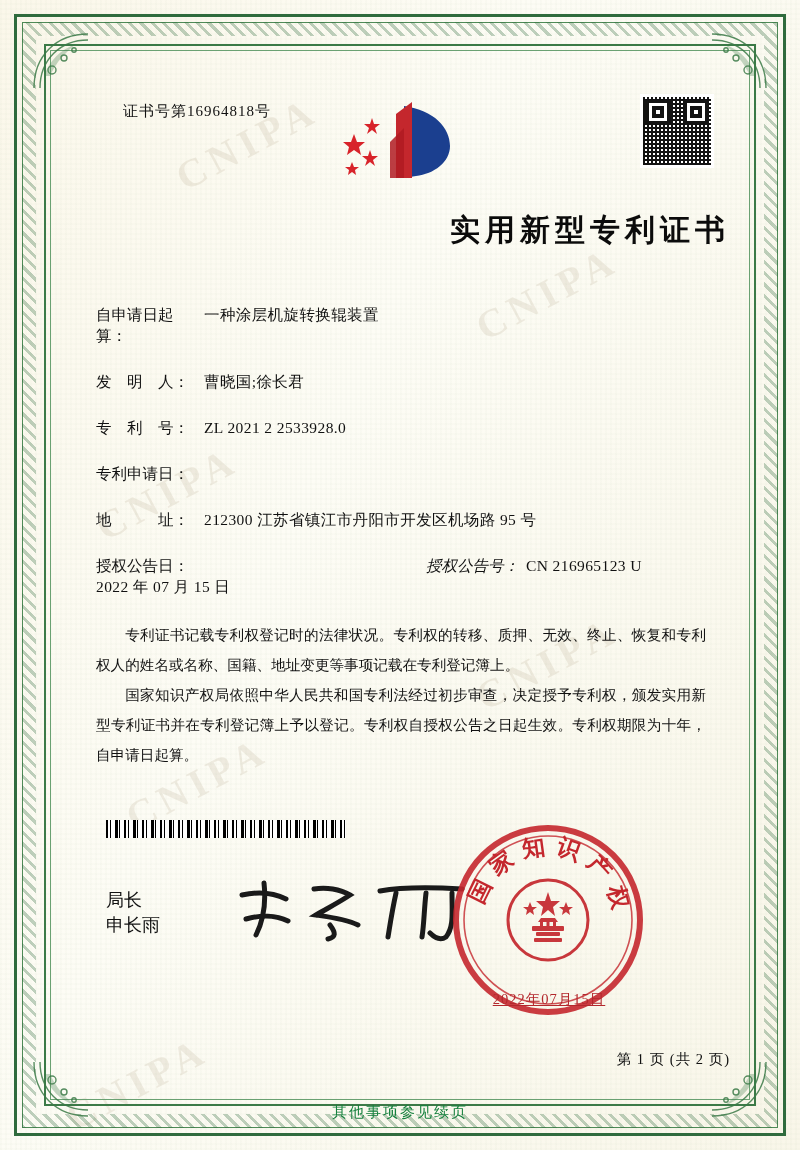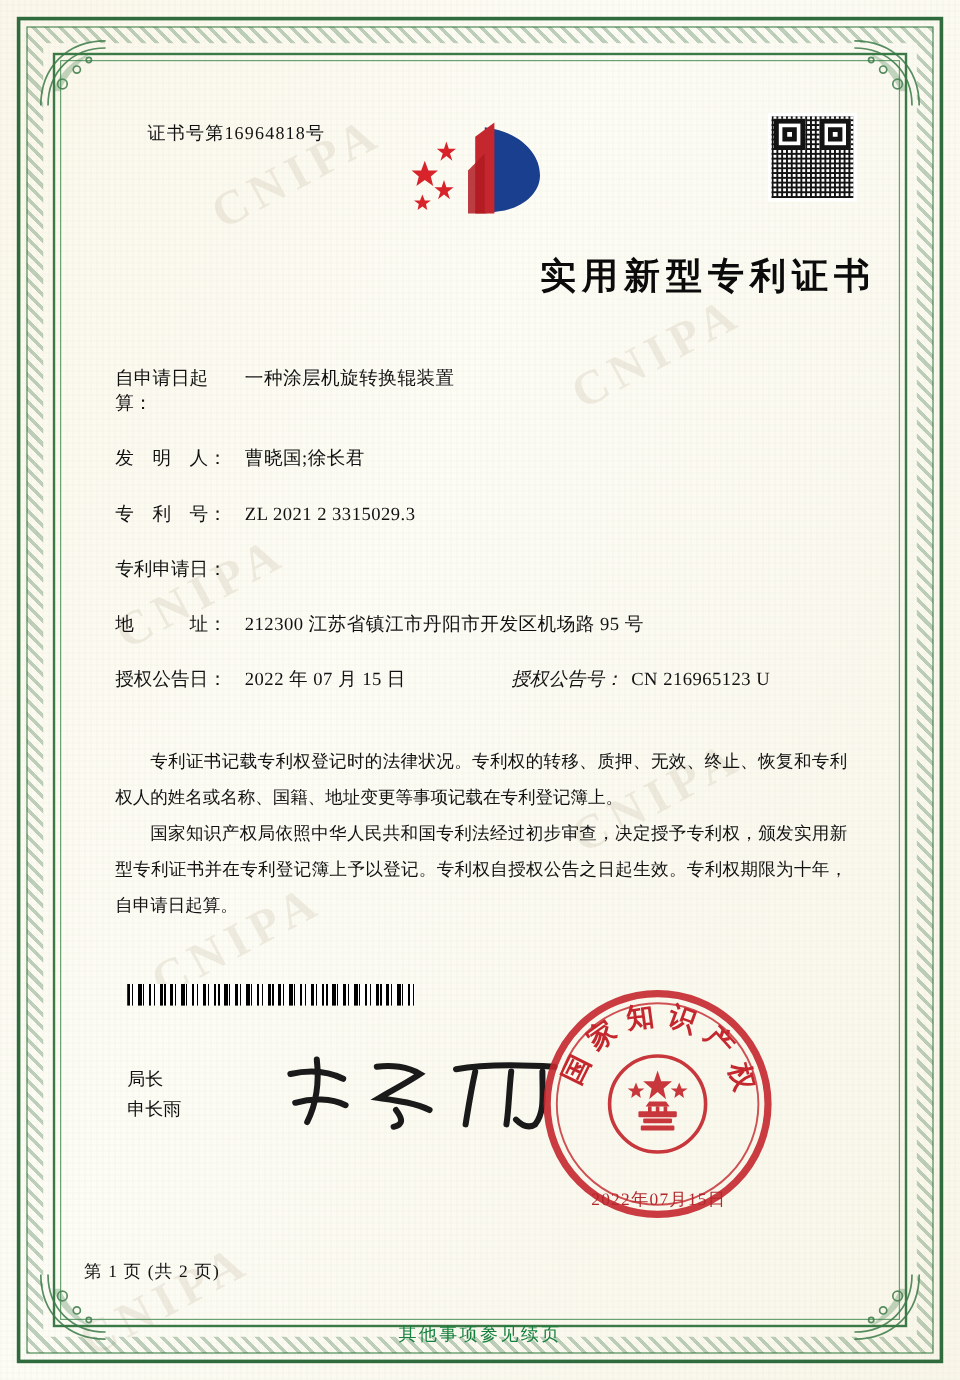--- a/index.html
+++ b/index.html
@@ -176,21 +176,21 @@
     display: flex;
     justify-content: space-between;
   }
   .f-label.tight { display: block; }
   .f-value { flex: 1; letter-spacing: .4px; }
 
   .field-row.two-col .f-half {
     display: flex;
     align-items: baseline;
   }
-  .field-row.two-col .col1 { width: 330px; }
+  .field-row.two-col .col1 { width: 330px; flex-direction: column; }
   .field-row.two-col .col2 { flex: 1; }
   .two-col .f-label2 { width: 100px; flex: none; font-style: italic; }
 
   .paragraphs {
     position: absolute;
     left: 26px; top: 560px;
     width: 610px;
     font-size: 14.6px;
     line-height: 30px;
     color: #111;
@@ -204,21 +204,21 @@
     width: 240px; height: 18px;
     background-image:
       repeating-linear-gradient(90deg,
         #000 0 2px, #fff 2px 4px, #000 4px 5px, #fff 5px 9px,
         #000 9px 12px, #fff 12px 13px, #000 13px 14px, #fff 14px 18px);
   }
 
   .signature-block {
     position: absolute;
     left: 36px; top: 828px;
-    font-size: 15px;
+    font-size: 18px;
     line-height: 25px;
     color: #111;
   }
 
   .signature-mark {
     position: absolute;
     left: 160px; top: 815px;
     width: 250px; height: 70px;
     color: #1a1a1a;
   }
@@ -230,26 +230,27 @@
     width: 200px; height: 200px;
   }
   .seal-date {
     position: absolute;
     right: 86px; top: 930px;
     width: 190px;
     text-align: center;
     font-size: 14.5px;
     color: #b3282d;
     letter-spacing: 1px;
+    text-decoration: underline;
   }
 
   .page-num {
     position: absolute;
     left: 0; right: 0; top: 990px;
-    text-align: left;
+    text-align: right;
     font-size: 14.5px;
     color: #111;
     letter-spacing: 1px;
   }
 
   .footer-note {
     position: absolute;
     left: 0; right: 0; bottom: 28px;
     text-align: center;
     font-size: 15px;
@@ -345,21 +346,21 @@
       <div class="f-value">一种涂层机旋转换辊装置</div>
     </div>
 
     <div class="field-row">
       <div class="f-label tight">发　明　人：</div>
       <div class="f-value">曹晓国;徐长君</div>
     </div>
 
     <div class="field-row">
       <div class="f-label tight">专　利　号：</div>
-      <div class="f-value">ZL 2021 2 3315029.3</div>
+      <div class="f-value">ZL 2021 2 2533928.0</div>
     </div>
 
     <div class="field-row">
       <div class="f-label tight">专利申请日：</div>
     </div>
 
 
     <div class="field-row">
       <div class="f-label tight">地　　　址：</div>
       <div class="f-value">212300 江苏省镇江市丹阳市开发区机场路 95 号</div>

